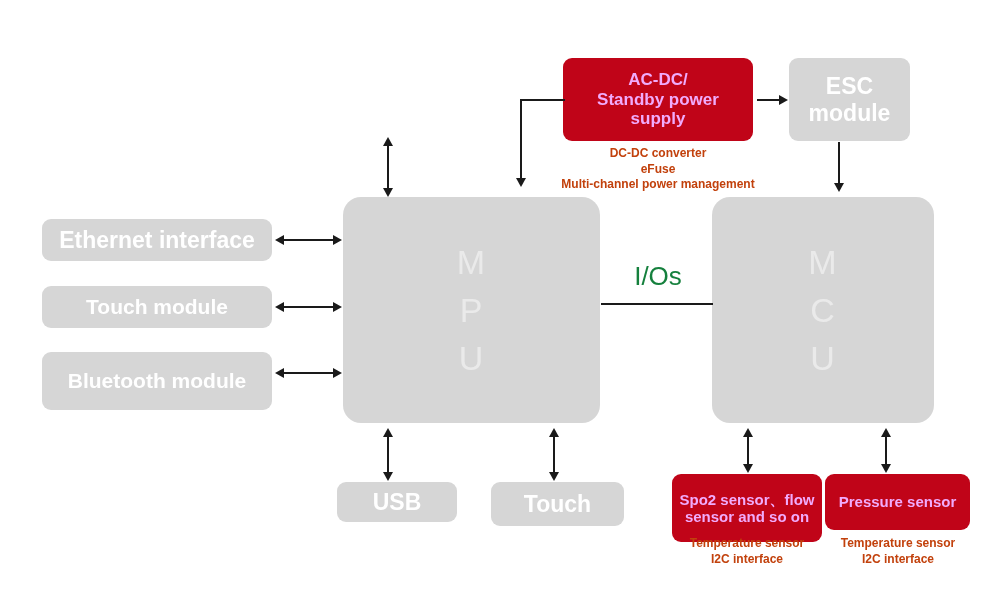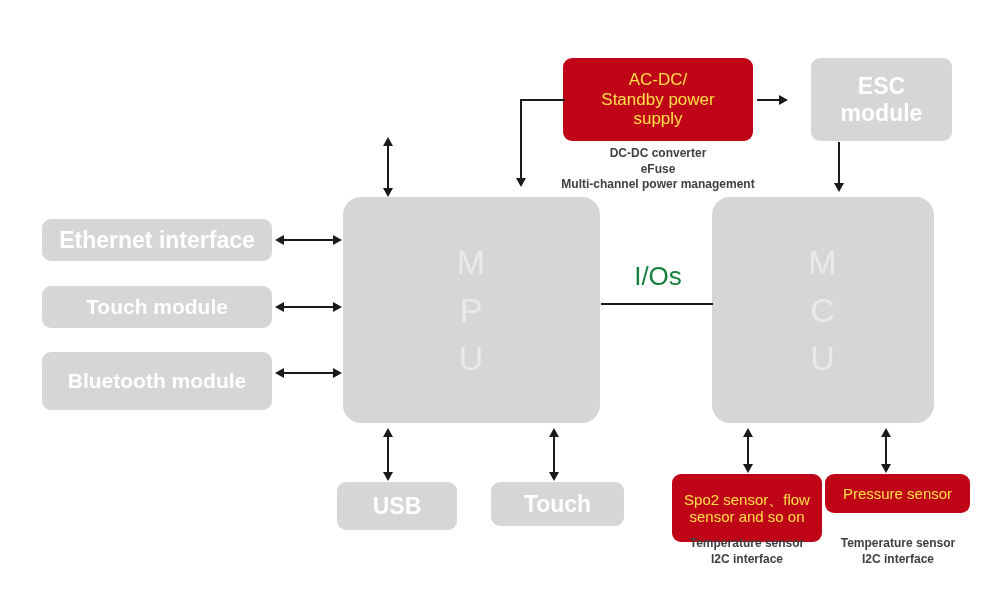--- a/index.html
+++ b/index.html
@@ -28,35 +28,35 @@
     border-radius: 9px;
     line-height: 1.15;
   }
   .gray {
     background: #d6d6d6;
     color: #ffffff;
     font-weight: bold;
   }
   .red {
     background: #c00418;
-    color: #fde047;
-    font-weight: normal;
+    color: #f0abfc;
+    font-weight: bold;
   }
   .big-proc {
     background: #d6d6d6;
     border-radius: 18px;
     color: #eaeaea;
     font-weight: normal;
     font-size: 34px;
     letter-spacing: 1px;
     line-height: 1.42;
   }
   .caption-red {
     position: absolute;
-    color: #404040;
+    color: #c2410c;
     font-size: 12px;
     font-weight: bold;
     text-align: center;
     line-height: 1.3;
     white-space: pre-line;
   }
   .iolabel {
     position: absolute;
     font-size: 26px;
     color: #15803d;
@@ -114,21 +114,21 @@
 eFuse
 Multi-channel power management</div>
 
   <div class="ln hln" style="left:520px; top:99px; width:45px;"></div>
   <div class="ln vln" style="left:520px; top:99px; height:80px;"></div>
   <div class="arrow arr-down" style="left:516px; top:178px;"></div>
 
   <div class="ln hln" style="left:757px; top:99px; width:23px;"></div>
   <div class="arrow arr-right" style="left:779px; top:95px;"></div>
 
-  <div class="blk gray" style="left:789px; top:58px; width:141px; height:83px; font-size:23px; white-space:pre-line;margin-left:22px;">ESC
+  <div class="blk gray" style="left:789px; top:58px; width:121px; height:83px; font-size:23px; white-space:pre-line;">ESC
 module</div>
 
   <div class="ln vln" style="left:838px; top:142px; height:42px;"></div>
   <div class="arrow arr-down" style="left:834px; top:183px;"></div>
 
   <div class="blk gray" style="left:42px; top:219px; width:230px; height:42px; font-size:23px;">Ethernet interface</div>
   <div class="arrow arr-left" style="left:275px; top:235px;"></div>
   <div class="ln hln" style="left:283px; top:239px; width:51px;"></div>
   <div class="arrow arr-right" style="left:333px; top:235px;"></div>
 
@@ -149,35 +149,35 @@
   <div class="blk big-proc" style="left:712px; top:197px; width:222px; height:226px; white-space:pre-line;">M
 C
 U</div>
 
   <div class="iolabel" style="left:603px; top:261px; width:110px;">I/Os</div>
   <div class="ln hln" style="left:601px; top:303px; width:112px;"></div>
 
   <div class="arrow arr-up" style="left:383px; top:428px;"></div>
   <div class="ln vln" style="left:387px; top:434px; height:39px;"></div>
   <div class="arrow arr-down" style="left:383px; top:472px;"></div>
-  <div class="blk gray" style="left:337px; top:482px; width:120px; height:48px; font-size:23px;">USB</div>
+  <div class="blk gray" style="left:337px; top:482px; width:120px; height:40px; font-size:23px;">USB</div>
 
   <div class="arrow arr-up" style="left:549px; top:428px;"></div>
   <div class="ln vln" style="left:553px; top:434px; height:39px;"></div>
   <div class="arrow arr-down" style="left:549px; top:472px;"></div>
   <div class="blk gray" style="left:491px; top:482px; width:133px; height:44px; font-size:23px;">Touch</div>
 
   <div class="arrow arr-up" style="left:743px; top:428px;"></div>
   <div class="ln vln" style="left:747px; top:434px; height:34px;"></div>
   <div class="arrow arr-down" style="left:743px; top:464px;"></div>
   <div class="blk red" style="left:672px; top:474px; width:150px; height:68px; font-size:15px; white-space:pre-line;">Spo2 sensor、flow
 sensor and so on</div>
   <div class="caption-red" style="left:665px; top:536px; width:164px;">Temperature sensor
 I2C interface</div>
 
   <div class="arrow arr-up" style="left:881px; top:428px;"></div>
   <div class="ln vln" style="left:885px; top:434px; height:34px;"></div>
   <div class="arrow arr-down" style="left:881px; top:464px;"></div>
-  <div class="blk red" style="left:825px; top:474px; width:145px; height:39px; font-size:15px;">Pressure sensor</div>
+  <div class="blk red" style="left:825px; top:474px; width:145px; height:56px; font-size:15px;">Pressure sensor</div>
   <div class="caption-red" style="left:816px; top:536px; width:164px;">Temperature sensor
 I2C interface</div>
 
 </div>
 
 </body></html>

